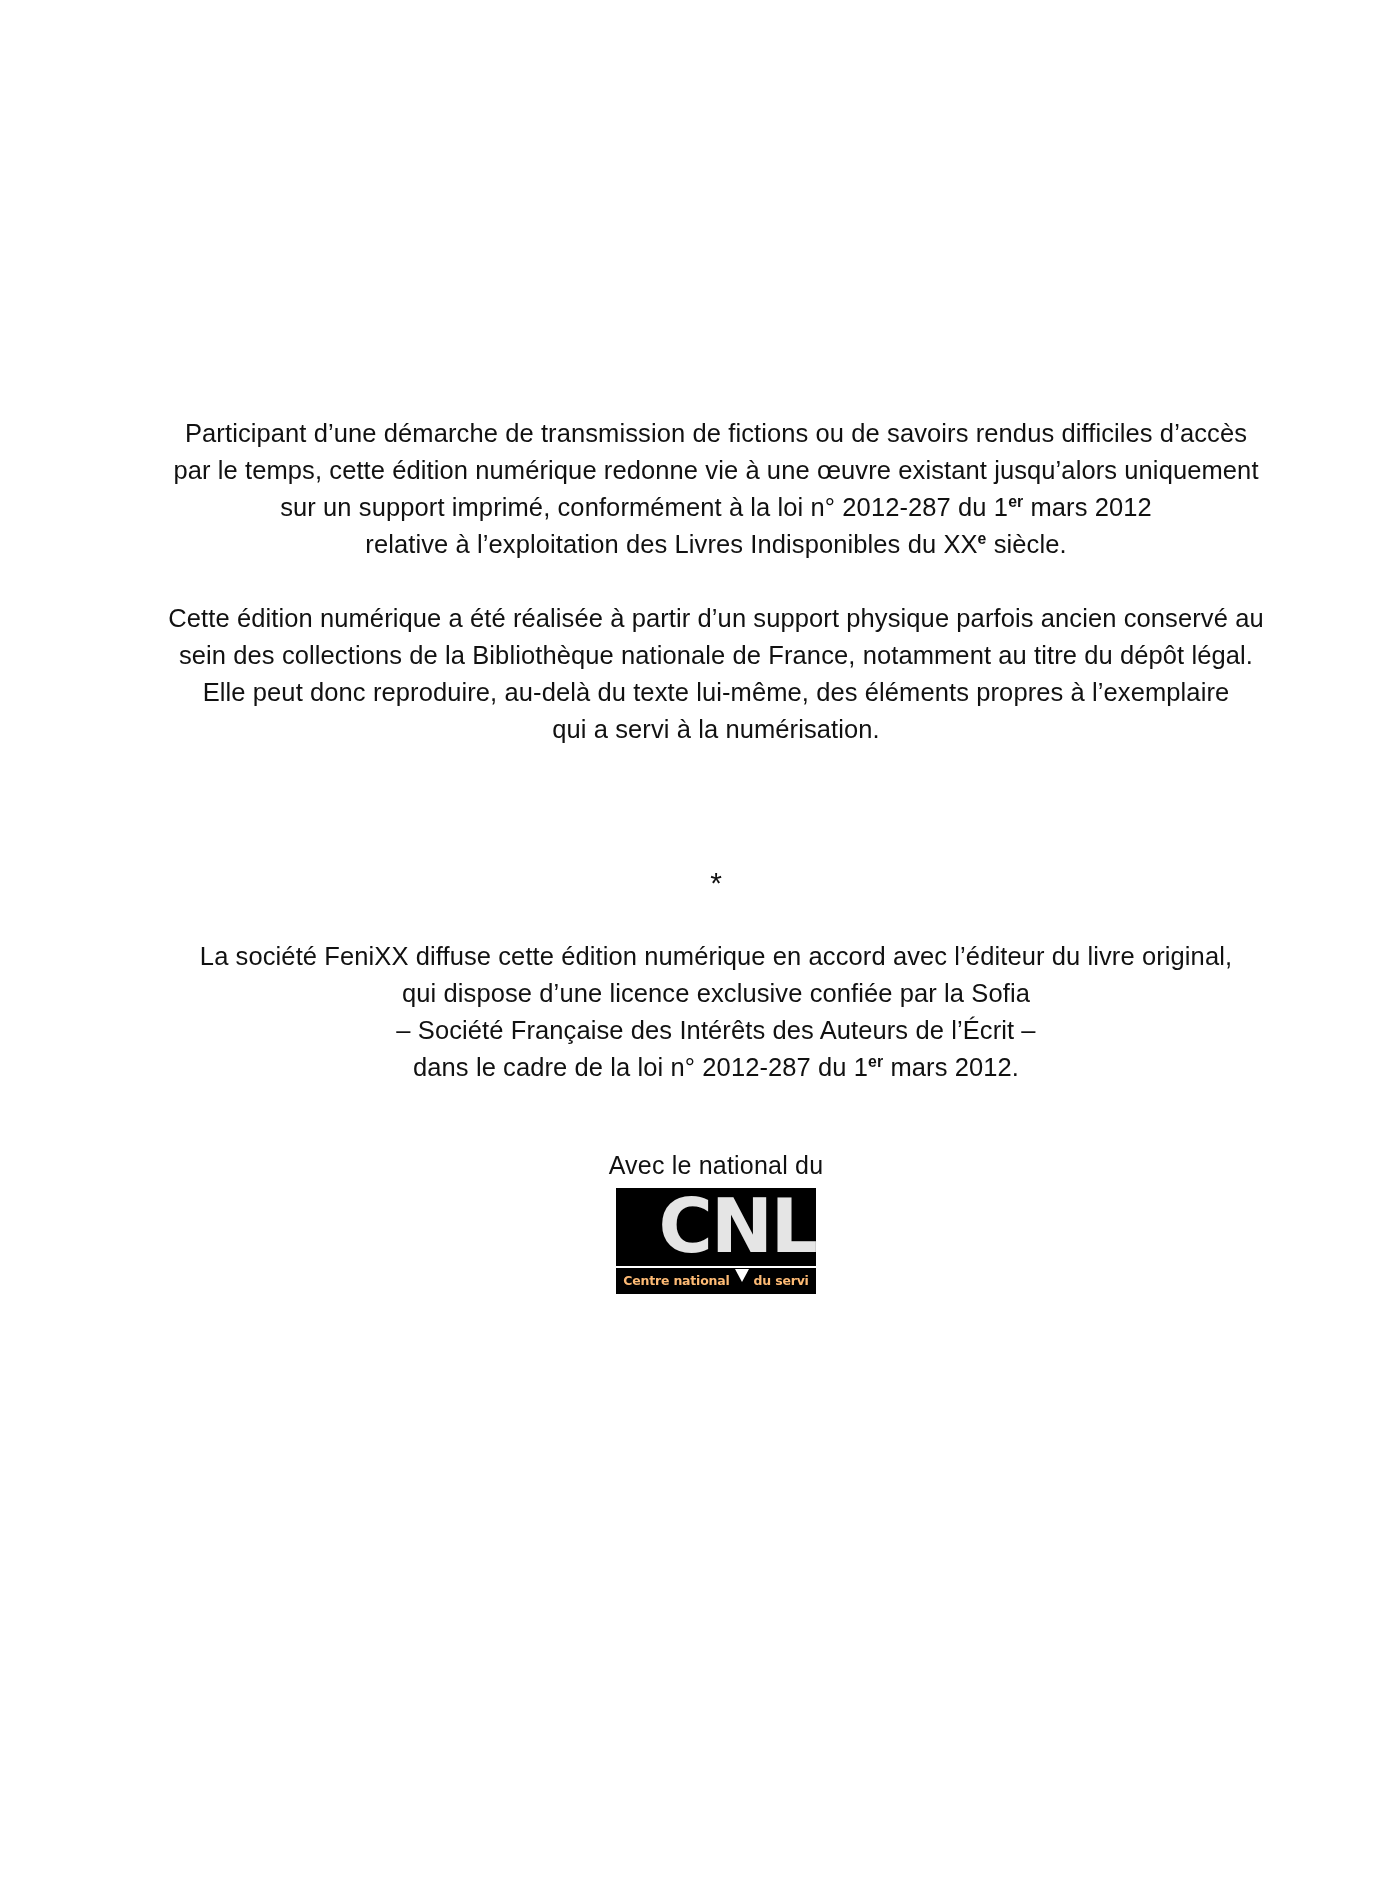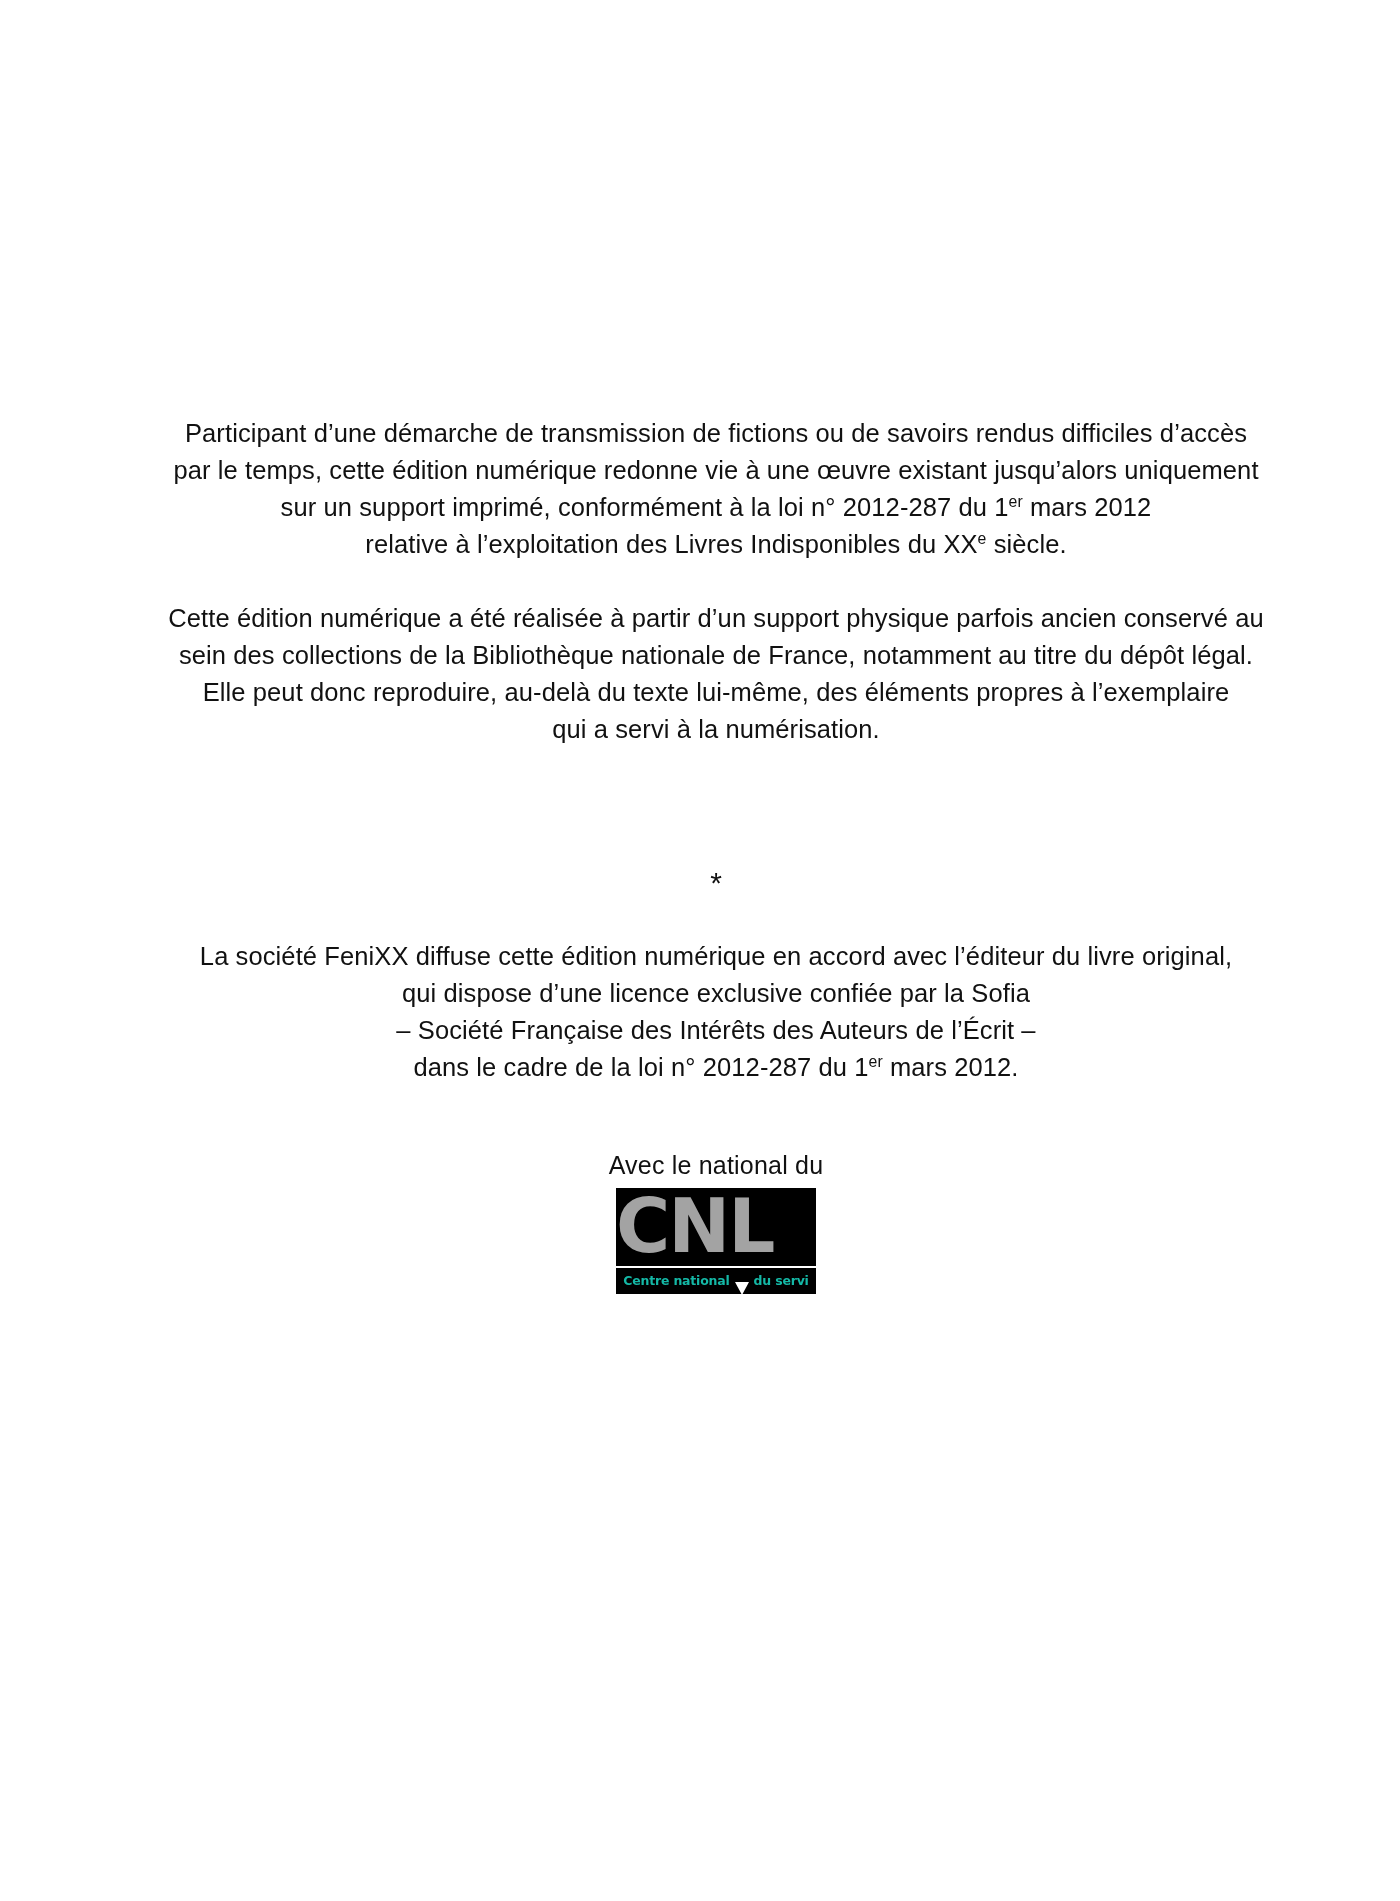--- a/index.html
+++ b/index.html
@@ -75,37 +75,37 @@
     width: 200px;
     height: 78px;
     position: relative;
     overflow: hidden;
   }
   .logo-main .cnl-text {
     position: absolute;
     left: 0;
     right: 0;
     top: -6px;
-    text-align: left;
-    color: #a3a3a3;
+    text-align: right;
+    color: #e5e5e5;
     font-family: "DejaVu Sans", sans-serif;
     font-weight: bold;
     font-size: 74px;
     letter-spacing: -2px;
     line-height: 88px;
   }
   .logo-sub {
     background: #000000;
     width: 200px;
     height: 26px;
     margin-top: 2px;
     position: relative;
-    color: #14b8a6;
+    color: #fdba74;
     display: flex;
-    align-items: flex-end;
+    align-items: flex-start;
     justify-content: center;
     gap: 4px;
   }
   .logo-sub span {
     font-family: "DejaVu Sans", sans-serif;
     font-weight: bold;
     font-size: 12.5px;
     line-height: 26px;
     letter-spacing: -0.2px;
   }
@@ -118,20 +118,21 @@
     border-top: 13px solid #ffffff;
     margin: 0 1px;
     position: relative;
     top: 1px;
   }
 
   sup {
     font-size: 0.62em;
     vertical-align: super;
     line-height: 0;
+    font-weight: bold;
   }
 </style>
 </head>
 <body>
 
 <div class="page">
   <div class="content">
 
     <p class="para">Participant d’une démarche de transmission de fictions ou de savoirs rendus difficiles d’accès<br>par le temps, cette édition numérique redonne vie à une œuvre existant jusqu’alors uniquement<br>sur un support imprimé, conformément à la loi n° 2012-287 du 1<sup>er</sup> mars 2012<br>relative à l’exploitation des Livres Indisponibles du XX<sup>e</sup> siècle.</p>
     <div class="gap-sm"></div>

